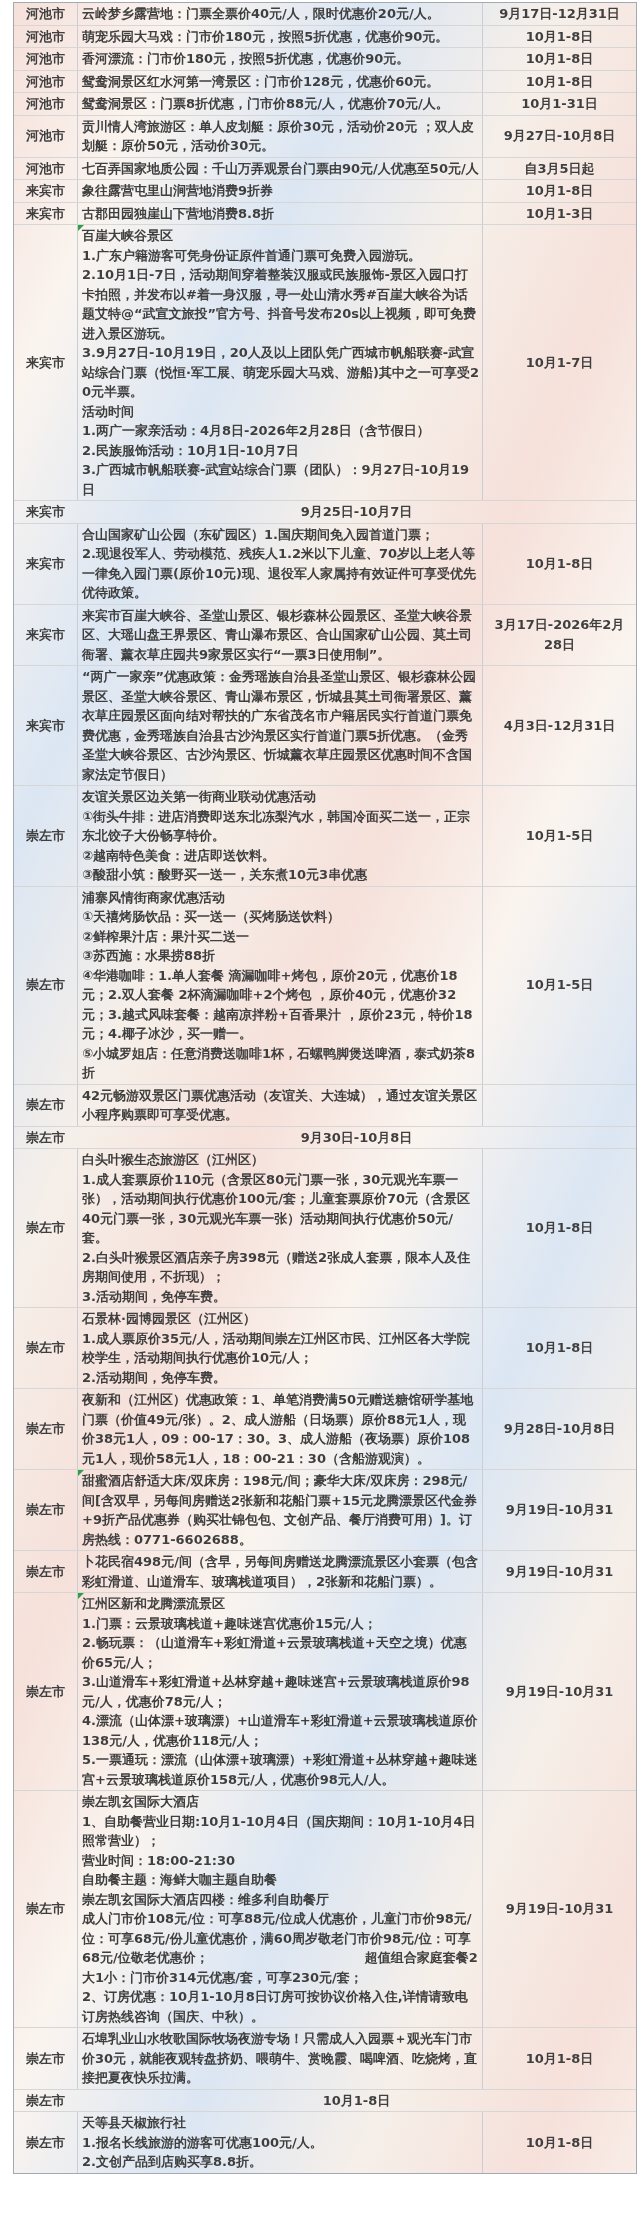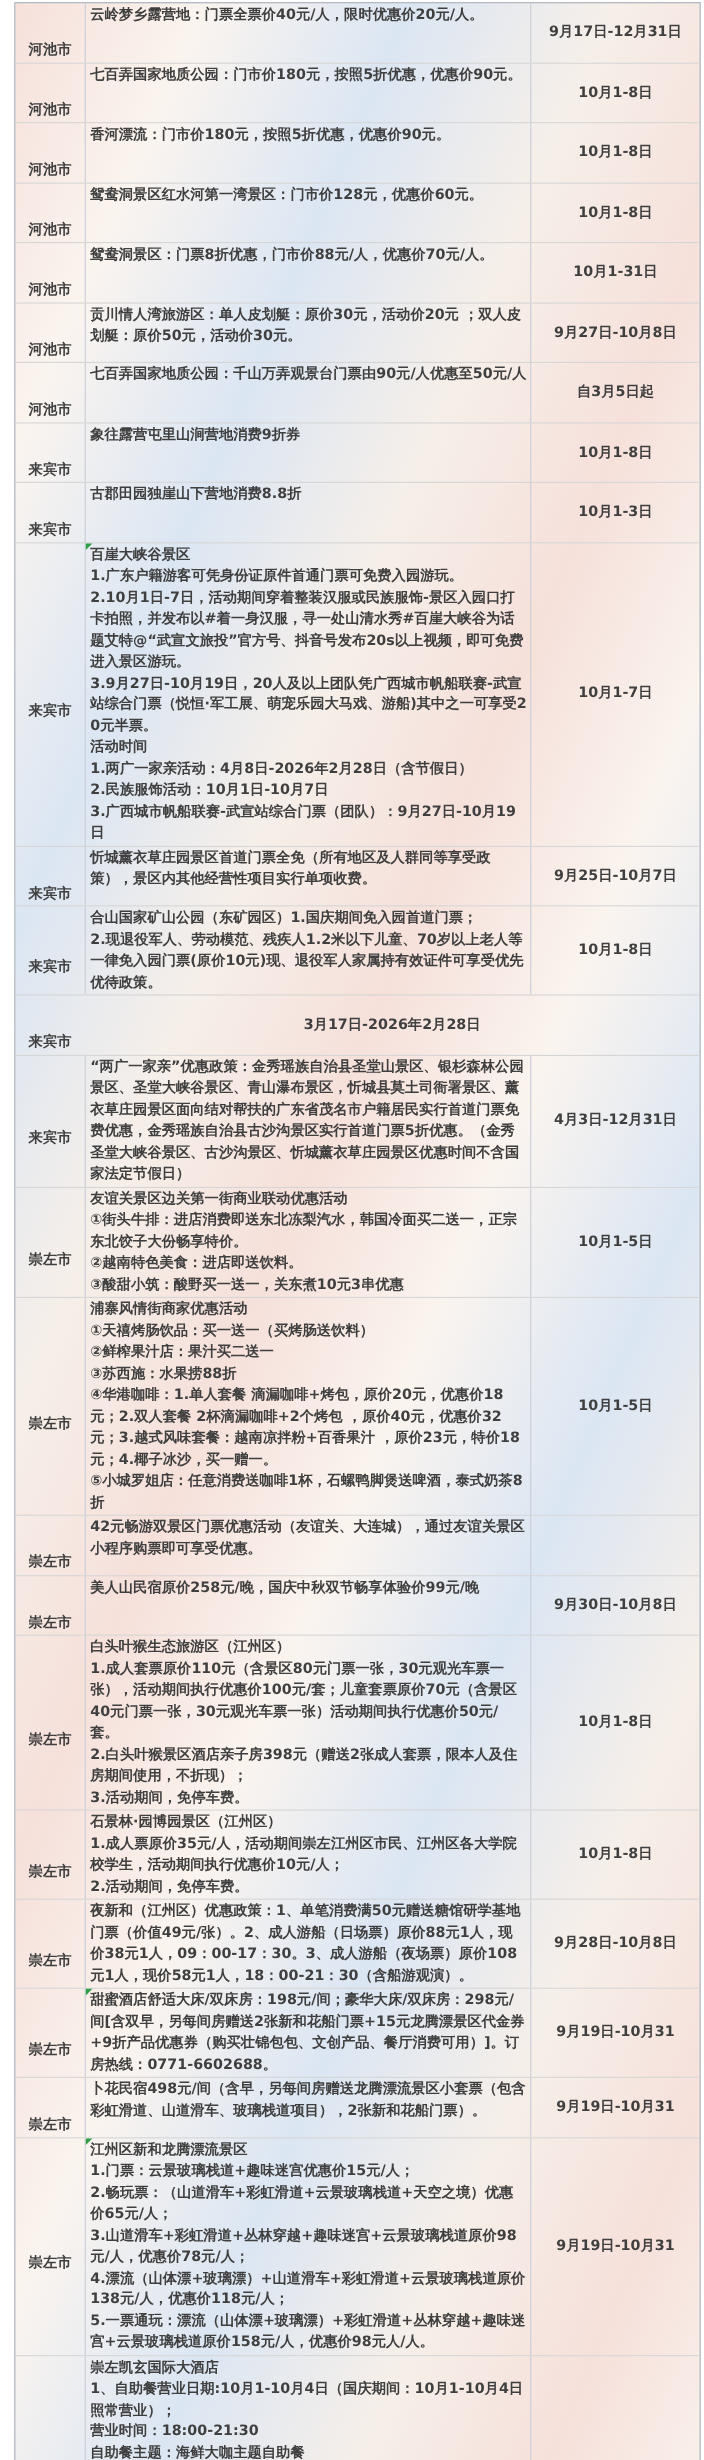--- a/index.html
+++ b/index.html
@@ -33,21 +33,20 @@
     line-height:19.5px;
     font-weight:700;
     padding:1px 3px;
   }
   .city{
     flex:0 0 63px;
     display:flex;
     align-items:center;
     justify-content:center;
     text-align:center;
-    margin-top:32px;
   }
   .promo{
     flex:0 0 406px;
     border-left:1px solid #c9ced6;
     border-right:1px solid #c9ced6;
     white-space:pre-wrap;
     overflow-wrap:anywhere;
     word-break:break-all;
     position:relative;
     padding-left:4px;
@@ -74,21 +73,21 @@
 
 <div class="sheet">
   <div class="row">
     <div class="cell city">河池市</div>
     <div class="cell promo"><span>云岭梦乡露营地：门票全票价40元/人，限时优惠价20元/人。</span></div>
     <div class="cell date">9月17日-12月31日</div>
   </div>
 
   <div class="row">
     <div class="cell city">河池市</div>
-    <div class="cell promo"><span>七百弄国家地质公园：门市价180元，按照5折优惠，优惠价90元。</span></div>
+    <div class="cell promo"><span>萌宠乐园大马戏：门市价180元，按照5折优惠，优惠价90元。</span></div>
     <div class="cell date">10月1-8日</div>
   </div>
 
   <div class="row">
     <div class="cell city">河池市</div>
     <div class="cell promo"><span>香河漂流：门市价180元，按照5折优惠，优惠价90元。</span></div>
     <div class="cell date">10月1-8日</div>
   </div>
 
   <div class="row">
@@ -135,33 +134,33 @@
 3.9月27日-10月19日，20人及以上团队凭广西城市帆船联赛-武宣站综合门票（悦恒·军工展、萌宠乐园大马戏、游船)其中之一可享受20元半票。
 活动时间
 1.两广一家亲活动：4月8日-2026年2月28日（含节假日）
 2.民族服饰活动：10月1日-10月7日
 3.广西城市帆船联赛-武宣站综合门票（团队）：9月27日-10月19日</span></div>
     <div class="cell date">10月1-7日</div>
   </div>
 
   <div class="row">
     <div class="cell city">来宾市</div>
-    <div class="cell promo"><span>忻城薰衣草庄园景区首道门票全免（所有地区及人群同等享受政策），景区内其他经营性项目实行单项收费。</span></div>
     <div class="cell date">9月25日-10月7日</div>
   </div>
 
   <div class="row">
     <div class="cell city">来宾市</div>
     <div class="cell promo"><span>合山国家矿山公园（东矿园区）1.国庆期间免入园首道门票；
 2.现退役军人、劳动模范、残疾人1.2米以下儿童、70岁以上老人等一律免入园门票(原价10元)现、退役军人家属持有效证件可享受优先优待政策。</span></div>
     <div class="cell date">10月1-8日</div>
   </div>
 
   <div class="row">
     <div class="cell city">来宾市</div>
+    <div class="cell promo"><span>来宾市百崖大峡谷、圣堂山景区、银杉森林公园景区、圣堂大峡谷景区、大瑶山盘王界景区、青山瀑布景区、合山国家矿山公园、莫土司衙署、薰衣草庄园共9家景区实行“一票3日使用制”。</span></div>
     <div class="cell date">3月17日-2026年2月28日</div>
   </div>
 
   <div class="row">
     <div class="cell city">来宾市</div>
     <div class="cell promo"><span>“两广一家亲”优惠政策：金秀瑶族自治县圣堂山景区、银杉森林公园景区、圣堂大峡谷景区、青山瀑布景区，忻城县莫土司衙署景区、薰衣草庄园景区面向结对帮扶的广东省茂名市户籍居民实行首道门票免费优惠，金秀瑶族自治县古沙沟景区实行首道门票5折优惠。（金秀圣堂大峡谷景区、古沙沟景区、忻城薰衣草庄园景区优惠时间不含国家法定节假日）</span></div>
     <div class="cell date">4月3日-12月31日</div>
   </div>
 
   <div class="row">
@@ -184,21 +183,20 @@
     <div class="cell date">10月1-5日</div>
   </div>
 
   <div class="row">
     <div class="cell city">崇左市</div>
     <div class="cell promo"><span>42元畅游双景区门票优惠活动（友谊关、大连城），通过友谊关景区小程序购票即可享受优惠。</span></div>
   </div>
 
   <div class="row">
     <div class="cell city">崇左市</div>
-    <div class="cell promo"><span>美人山民宿原价258元/晚，国庆中秋双节畅享体验价99元/晚</span></div>
     <div class="cell date">9月30日-10月8日</div>
   </div>
 
   <div class="row">
     <div class="cell city">崇左市</div>
     <div class="cell promo"><span>白头叶猴生态旅游区（江州区）
 1.成人套票原价110元（含景区80元门票一张，30元观光车票一张），活动期间执行优惠价100元/套；儿童套票原价70元（含景区40元门票一张，30元观光车票一张）活动期间执行优惠价50元/套。
 2.白头叶猴景区酒店亲子房398元（赠送2张成人套票，限本人及住房期间使用，不折现）；
 3.活动期间，免停车费。</span></div>
     <div class="cell date">10月1-8日</div>

